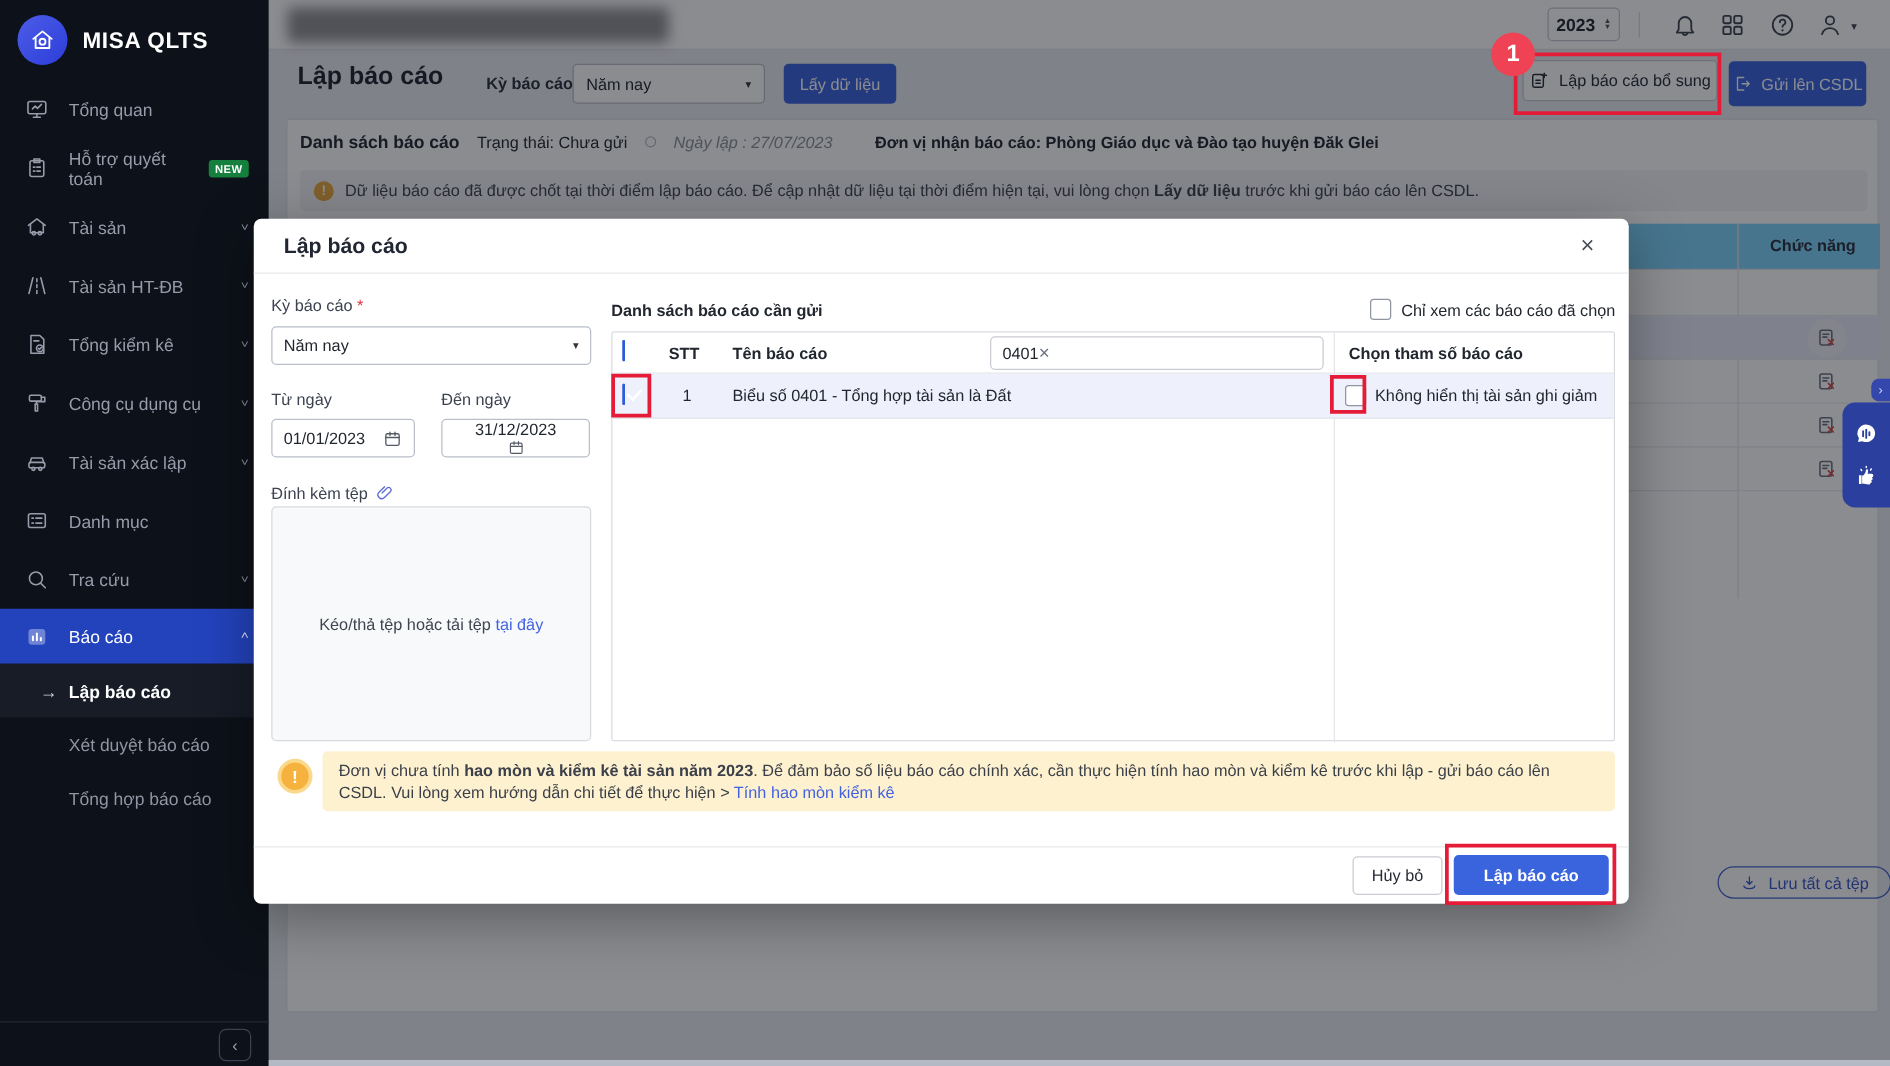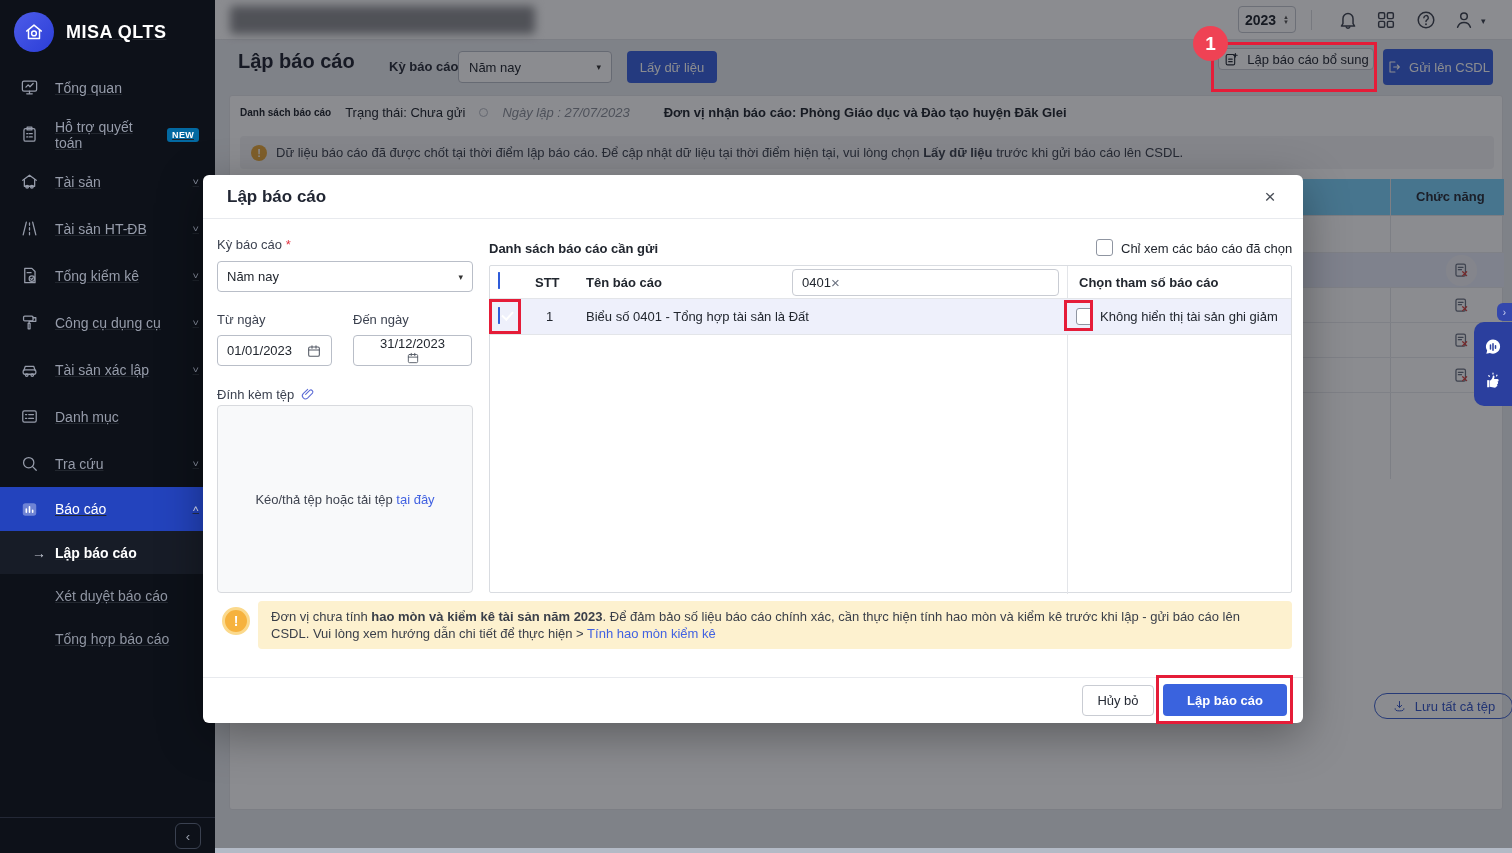--- a/index.html
+++ b/index.html
@@ -2,31 +2,31 @@
 <html><head>
 <meta charset="utf-8">
 <style>
   * { margin:0; padding:0; box-sizing:border-box; }
   html,body { width:1512px; height:853px; overflow:hidden; }
   body { font-family:"Liberation Sans","DejaVu Sans",sans-serif; font-size:13px; color:#22272f; background:#fff; }
   #app { position:relative; width:1512px; height:853px; overflow:hidden; background:#c2c8d2; }
   .abs { position:absolute; }
 
   
-  .sidebar { position:absolute; left:0; top:0; width:215px; height:853px; background:#0d1119; z-index:60;text-decoration:underline; }
+  .sidebar { position:absolute; left:0; top:0; width:215px; height:853px; background:#0d1119; z-index:60; }
   .sb-logo { display:flex; align-items:center; gap:12px; height:64px; padding:0 14px; }
   .sb-logo-circle { width:40px; height:40px; border-radius:50%; background:linear-gradient(135deg,#4d5ce8,#2b3ed8); display:flex; align-items:center; justify-content:center; }
   .sb-logo-text { color:#fff; font-size:18px; font-weight:bold; letter-spacing:.5px; }
   .sb-item { display:flex; align-items:center; gap:16px; height:47px; padding:0 16px 0 20px; color:#969caa; cursor:pointer; }
   .sb-item .ic { width:19px; height:19px; flex:none; }
   .sb-label { flex:1; font-size:14px; }
   .sb-chev { font-size:11px; color:#8a90a0; transform:scaleY(.8); }
   .sb-item.active { background:#2343bd; color:#fff; height:44px; }
   .sb-item.active .sb-chev { color:#dfe3f5; }
-  .badge-new { background:#0369a1; color:#fff; font-size:9px; font-weight:bold; padding:2px 5px; border-radius:3px; letter-spacing:.3px; }
+  .badge-new { background:#15803d; color:#fff; font-size:9px; font-weight:bold; padding:2px 5px; border-radius:3px; letter-spacing:.3px; }
   .sb-sub { display:flex; align-items:center; height:43px; padding-left:55px; color:#8f95a2; font-size:14px; cursor:pointer; position:relative; }
   .sb-sub.active { background:#171c27; color:#fff; font-weight:bold; }
   .sb-sub .sub-arrow { position:absolute; left:32px; color:#c8ccd6; font-size:14px; }
   .sb-bottom { position:absolute; left:0; bottom:0; width:215px; height:36px; border-top:1px solid #232836; }
   .sb-collapse { position:absolute; right:14px; top:5px; width:26px; height:26px; border:1px solid #3a4150; border-radius:6px; color:#9aa0ad; display:flex; align-items:center; justify-content:center; font-size:13px; cursor:pointer; }
 
   
   .main { position:absolute; left:215px; top:0; width:1297px; height:853px; background:#e9ebef; }
   .topbar { position:absolute; left:0; top:0; width:1297px; height:40px; background:#fff; border-bottom:1px solid #e2e4e8; }
   .blur-blob { position:absolute; left:15px; top:6px; width:305px; height:28px; background:#8f9093; border-radius:4px; filter:blur(5px); }
@@ -149,39 +149,39 @@
     <div class="page-header-title">Lập báo cáo</div>
     <div class="ph-lbl">Kỳ báo cáo</div>
     <div class="select-like abs" style="left:243px; top:51px; width:154px; height:32px;">
       <span>Năm nay</span>
       <span class="caret">▾</span>
     </div>
     <div class="btn-primary abs" style="left:412px; top:51px; width:90px; height:32px;">
       <span>Lấy dữ liệu</span>
     </div>
 
-    <div class="btn-outline abs" style="left:1003px; top:48px; width:156px; height:22px;">
+    <div class="btn-outline abs" style="left:1003px; top:48px; width:156px; height:33px;">
       <svg width="17" height="17" viewBox="0 0 24 24">
           <rect class="ic" x="4.5" y="5" width="12" height="14.5" rx="2"></rect>
           <path class="ic" d="M8 11.5h5M8 15h5"></path>
           <path class="ic" d="M17.5 3.5v5M15 6h5"></path>
         </svg>
       <span>Lập báo cáo bổ sung</span>
     </div>
     <div class="btn-primary abs" style="left:1168px; top:49px; width:110px; height:36px;">
       <svg width="16" height="16" viewBox="0 0 24 24" style="color:#fff">
           <path class="ic" d="M13.5 4.5H6v15h7.5"></path>
           <path class="ic" d="M11.5 12h8.5M17 9l3 3-3 3"></path>
         </svg>
       <span>Gửi lên CSDL</span>
     </div>
 
     <div class="content-card">
       <div class="status-row">
-        <span class="bold" style="font-size:10px">Danh sách báo cáo</span>
+        <span class="bold" style="font-size:14px">Danh sách báo cáo</span>
         <span>Trạng thái: Chưa gửi</span>
         <span class="dot-circle"></span>
         <span class="italic">Ngày lập : 27/07/2023</span>
         <span style="margin-left:20px"><span class="bold">Đơn vị nhận báo cáo:</span>
         <span class="bold">Phòng Giáo dục và Đào tạo huyện Đăk Glei</span></span>
       </div>
       <div class="info-banner">
         <span class="warn-dot">!</span>
         <span><span>Dữ liệu báo cáo đã được chốt tại thời điểm lập báo cáo. Để cập nhật dữ liệu tại thời điểm hiện tại, vui lòng chọn </span><span class="bold">Lấy dữ liệu</span><span> trước khi gửi báo cáo lên CSDL.</span></span>
       </div>

